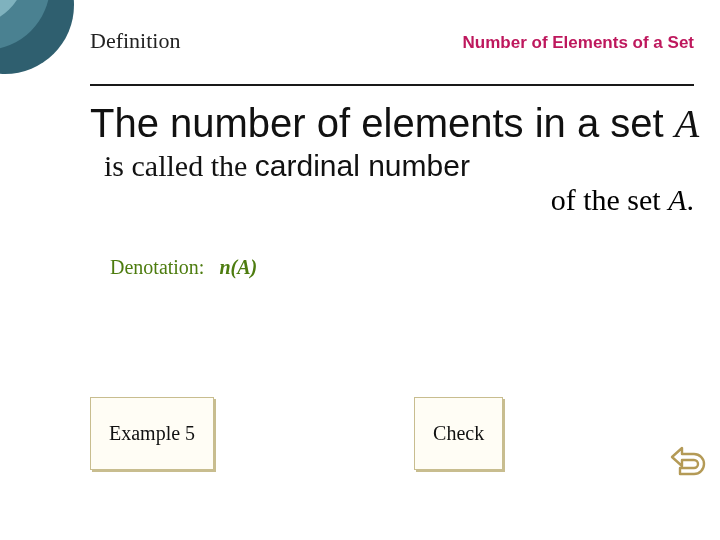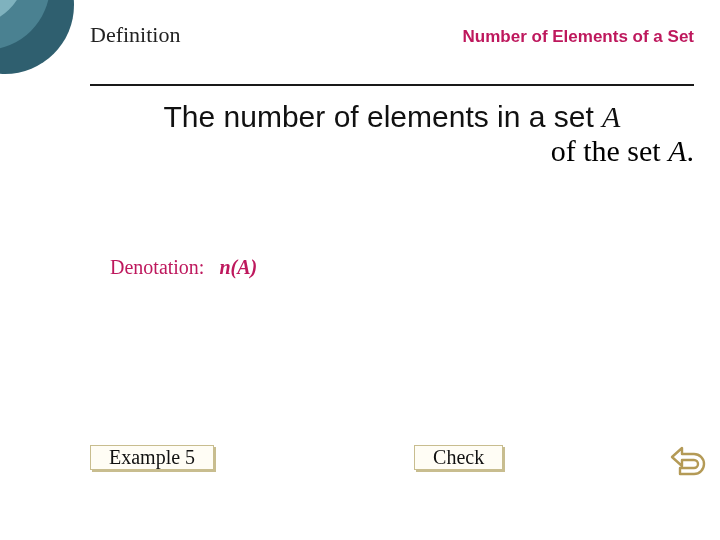--- a/index.html
+++ b/index.html
@@ -22,21 +22,21 @@
   .corner-ornament .ring {
     position: absolute;
     border-radius: 50%;
   }
   .ring.r3 { top: 16px; left: 16px; width: 138px; height: 138px; background: #2f5f6f; }
   .ring.r2 { top: 0px; left: 0px; width: 130px; height: 130px; background: #4a8191; }
   .ring.r1 { top: -8px; left: -8px; width: 114px; height: 114px; background: #7fb2be; }
 
   .header {
     position: absolute;
-    top: 22px;
+    top: 28px;
     left: 90px;
     right: 26px;
     display: flex;
     justify-content: space-between;
     align-items: baseline;
   }
   .header-left {
     font-family: "Comic Sans MS", cursive;
     font-size: 22px;
     color: #222;
@@ -60,21 +60,21 @@
 
   .content {
     position: absolute;
     top: 100px;
     left: 90px;
     right: 26px;
   }
 
   .line1 {
     font-family: Arial, Helvetica, sans-serif;
-    font-size: 30px;
+    font-size: 40px;
     color: #111;
     white-space: nowrap;
     text-align: center;
   }
   .line1 .setA { font-family: "Times New Roman", serif; font-style: italic; }
 
   .line2 {
     margin-top: 2px;
     margin-left: 14px;
     font-family: "Comic Sans MS", cursive;
@@ -93,21 +93,21 @@
     color: #000000;
   }
   .line3 .sA { font-style: italic; }
 
   .denotation {
     position: absolute;
     top: 256px;
     left: 110px;
     font-family: "Comic Sans MS", cursive;
     font-size: 20px;
-    color: #be185d;
+    color: #4d7c0f;
   }
   .denotation .nA {
     font-style: italic;
     font-weight: bold;
     margin-left: 10px;
   }
 
   .buttons {
     position: absolute;
     left: 90px;
@@ -116,21 +116,21 @@
     display: flex;
     justify-content: flex-start;
     gap: 200px;
   }
   .btn {
     font-family: "Comic Sans MS", cursive;
     font-size: 20px;
     color: #111;
     background: #fffdf5;
     border: 1px solid #c8bd8f;
-    padding: 0 18px;
+    padding: 24px 18px;
     box-shadow: 2px 2px 0 #c8bd8f;
     cursor: pointer;
     user-select: none;
   }
 
   .return-icon {
     position: absolute;
     right: 12px;
     bottom: 64px;
     color: #b49a56;
@@ -150,20 +150,23 @@
   <div class="header-left">Definition</div>
   <div class="header-right">Number of Elements of a Set</div>
 </div>
 
 <div class="rule"></div>
 
 <div class="content">
   <div class="line1">
     <span>The number of elements in a set  </span><span class="setA">A</span>
   </div>
+  <div class="line2">
+    <span class="line2a">is called the </span><span class="term">cardinal number</span>
+  </div>
   <div class="line3">
     <span>of the set </span><span class="sA">A</span><span>.</span>
   </div>
 </div>
 
 <div class="denotation">
   <span>Denotation:</span>
   <span class="nA">n(A)</span>
 </div>
 

